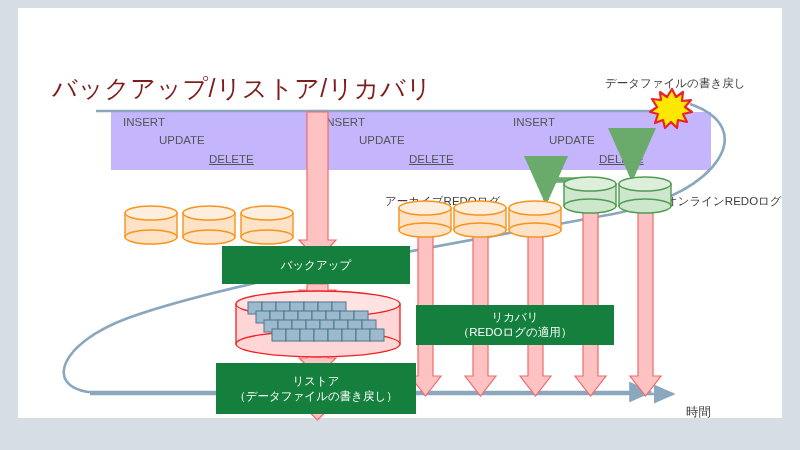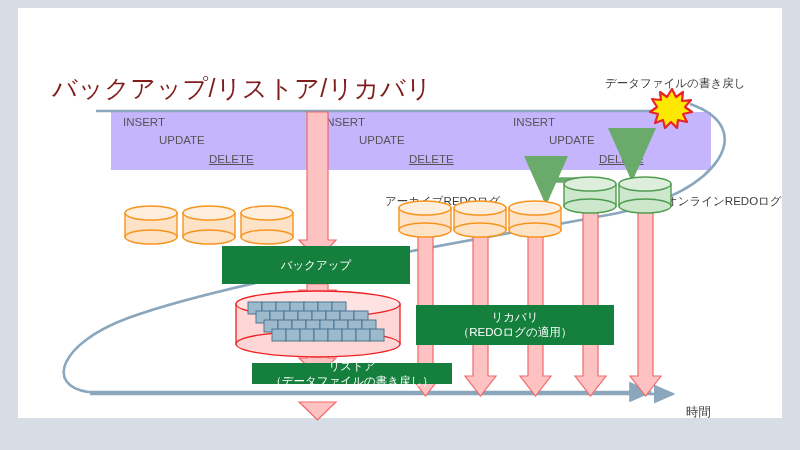--- a/index.html
+++ b/index.html
@@ -36,21 +36,21 @@
   #lbl-online{left:648px;top:186px;}
   #lbl-time{left:668px;top:396px;font-size:12.5px;}
   
   .redbox{
     position:absolute;background:#15803d;color:#fff;
     display:flex;flex-direction:column;align-items:center;justify-content:center;
     font-size:11.5px;line-height:15px;text-align:center;z-index:30;
   }
   #box-backup{left:204px;top:238px;width:188px;height:38px;}
   #box-recovery{left:398px;top:297px;width:198px;height:40px;text-align:right;}
-  #box-restore{left:198px;top:355px;width:200px;height:21px;margin-left:36px;}
+  #box-restore{left:198px;top:355px;width:200px;height:51px;}
   
   svg.layer{position:absolute;left:0;top:0;width:764px;height:410px;overflow:visible;}
   #layer-flow{z-index:10;}
   #layer-cyl{z-index:20;}
   #layer-top{z-index:40;}
 </style>
 </head>
 <body>
 
 <div id="slide">

